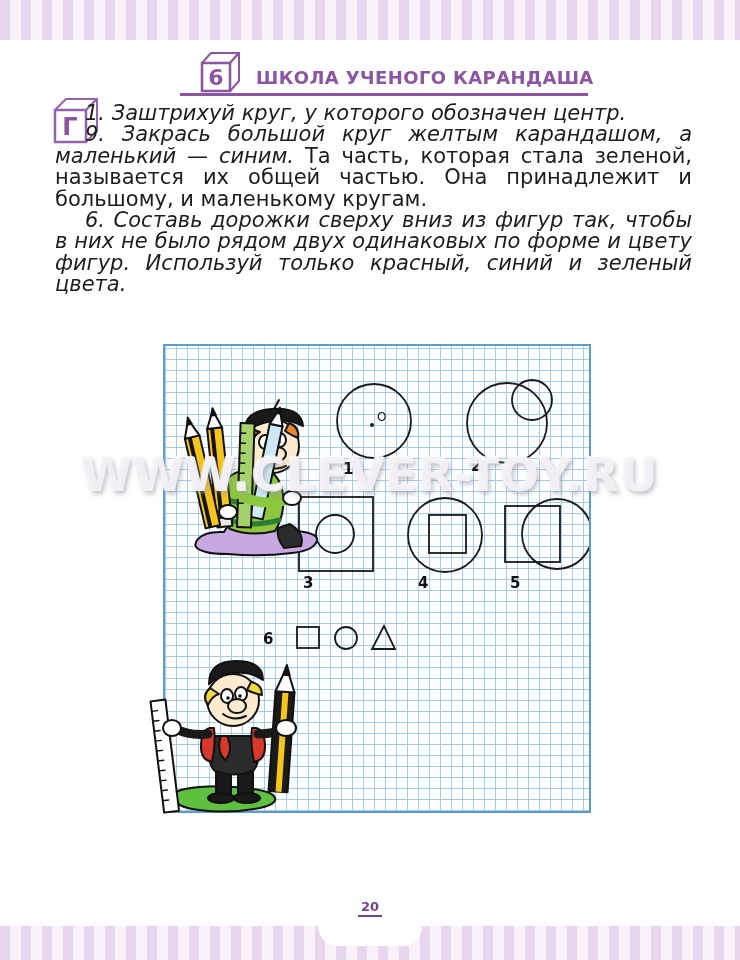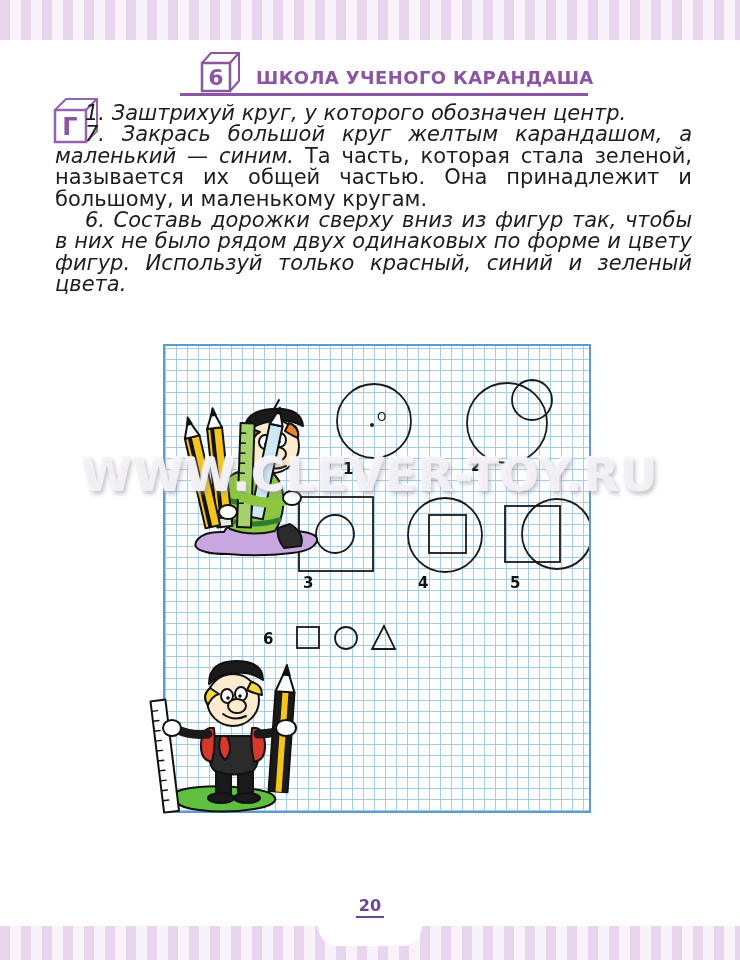--- a/index.html
+++ b/index.html
@@ -6,21 +6,21 @@
   .page{position:relative;width:740px;height:960px;margin:0 auto;background:#fff;overflow:hidden;
         font-family:"DejaVu Sans","Liberation Sans",sans-serif;color:#1d1d1f;}
   
   .band{position:absolute;left:0;width:740px;
         background:repeating-linear-gradient(90deg,#e8d6ef 0 10px,#f9f2fb 10px 21px);}
   .band-top{top:0;height:40px;}
   .band-bottom{top:926px;height:34px;}
   .page-num-tab{position:absolute;left:318px;top:926px;width:104px;height:20px;background:#fff;
         border-radius:0 0 20px 20px;}
   .page-number{position:absolute;left:318px;top:896px;width:104px;text-align:center;}
-  .page-number span{font-size:16px;font-weight:bold;color:#6e4590;border-bottom:2px solid #6e4590;
+  .page-number span{font-size:13px;font-weight:bold;color:#6e4590;border-bottom:2px solid #6e4590;
         padding:0 3px 1px 3px;}
   
   .header{position:absolute;left:180px;top:50px;width:408px;height:43px;
         border-bottom:3px solid #8b55a4;}
   .header .cube{position:absolute;left:14px;bottom:-2px;}
   .title{position:absolute;left:76px;bottom:5px;font-size:18px;font-weight:bold;color:#8b55a4;
         letter-spacing:0.4px;white-space:nowrap;}
   .cube-letter{font-weight:bold;fill:#8b55a4;font-family:"DejaVu Sans",sans-serif;}
   .side-cube{position:absolute;left:47px;top:94px;}
   
@@ -66,21 +66,21 @@
 
   <svg class="side-cube" width="56" height="56" viewBox="0 0 56 56">
     <polygon points="8,16 19,5 50,5 39,16" fill="#fff" stroke="#9463ae" stroke-width="2" stroke-linejoin="round"></polygon>
     <polygon points="39,16 50,5 50,37 39,48" fill="#fff" stroke="#9463ae" stroke-width="2" stroke-linejoin="round"></polygon>
     <rect x="8" y="16" width="31" height="32" fill="#fff" stroke="#9463ae" stroke-width="2.5"></rect>
     <text x="23" y="41" text-anchor="middle" class="cube-letter" font-size="24">Г</text>
   </svg>
 
   <div class="instructions">
     <p><span class="it">1. Заштрихуй круг, у которого обозначен центр.</span><span></span></p>
-    <p><span class="it">7. Закрась большой круг желтым карандашом, а маленький — синим.</span><span> Та часть, которая стала зеленой, называется их общей частью. Она принадлежит и большому, и маленькому кругам.</span></p>
+    <p><span class="it">9. Закрась большой круг желтым карандашом, а маленький — синим.</span><span> Та часть, которая стала зеленой, называется их общей частью. Она принадлежит и большому, и маленькому кругам.</span></p>
     <p><span class="it">6. Составь дорожки сверху вниз из фигур так, чтобы в них не было рядом двух одинаковых по форме и цвету фигур. Используй только красный, синий и зеленый цвета.</span><span></span></p>
   </div>
 
   <div class="grid-area">
     <svg class="figures" viewBox="0 0 424 465">
       <g fill="none" stroke="#1a1a1a" stroke-width="1.8">
 
         <g>
           <circle cx="209" cy="75" r="37"></circle>
           <circle cx="207" cy="79" r="2" fill="#1a1a1a" stroke="none"></circle>

